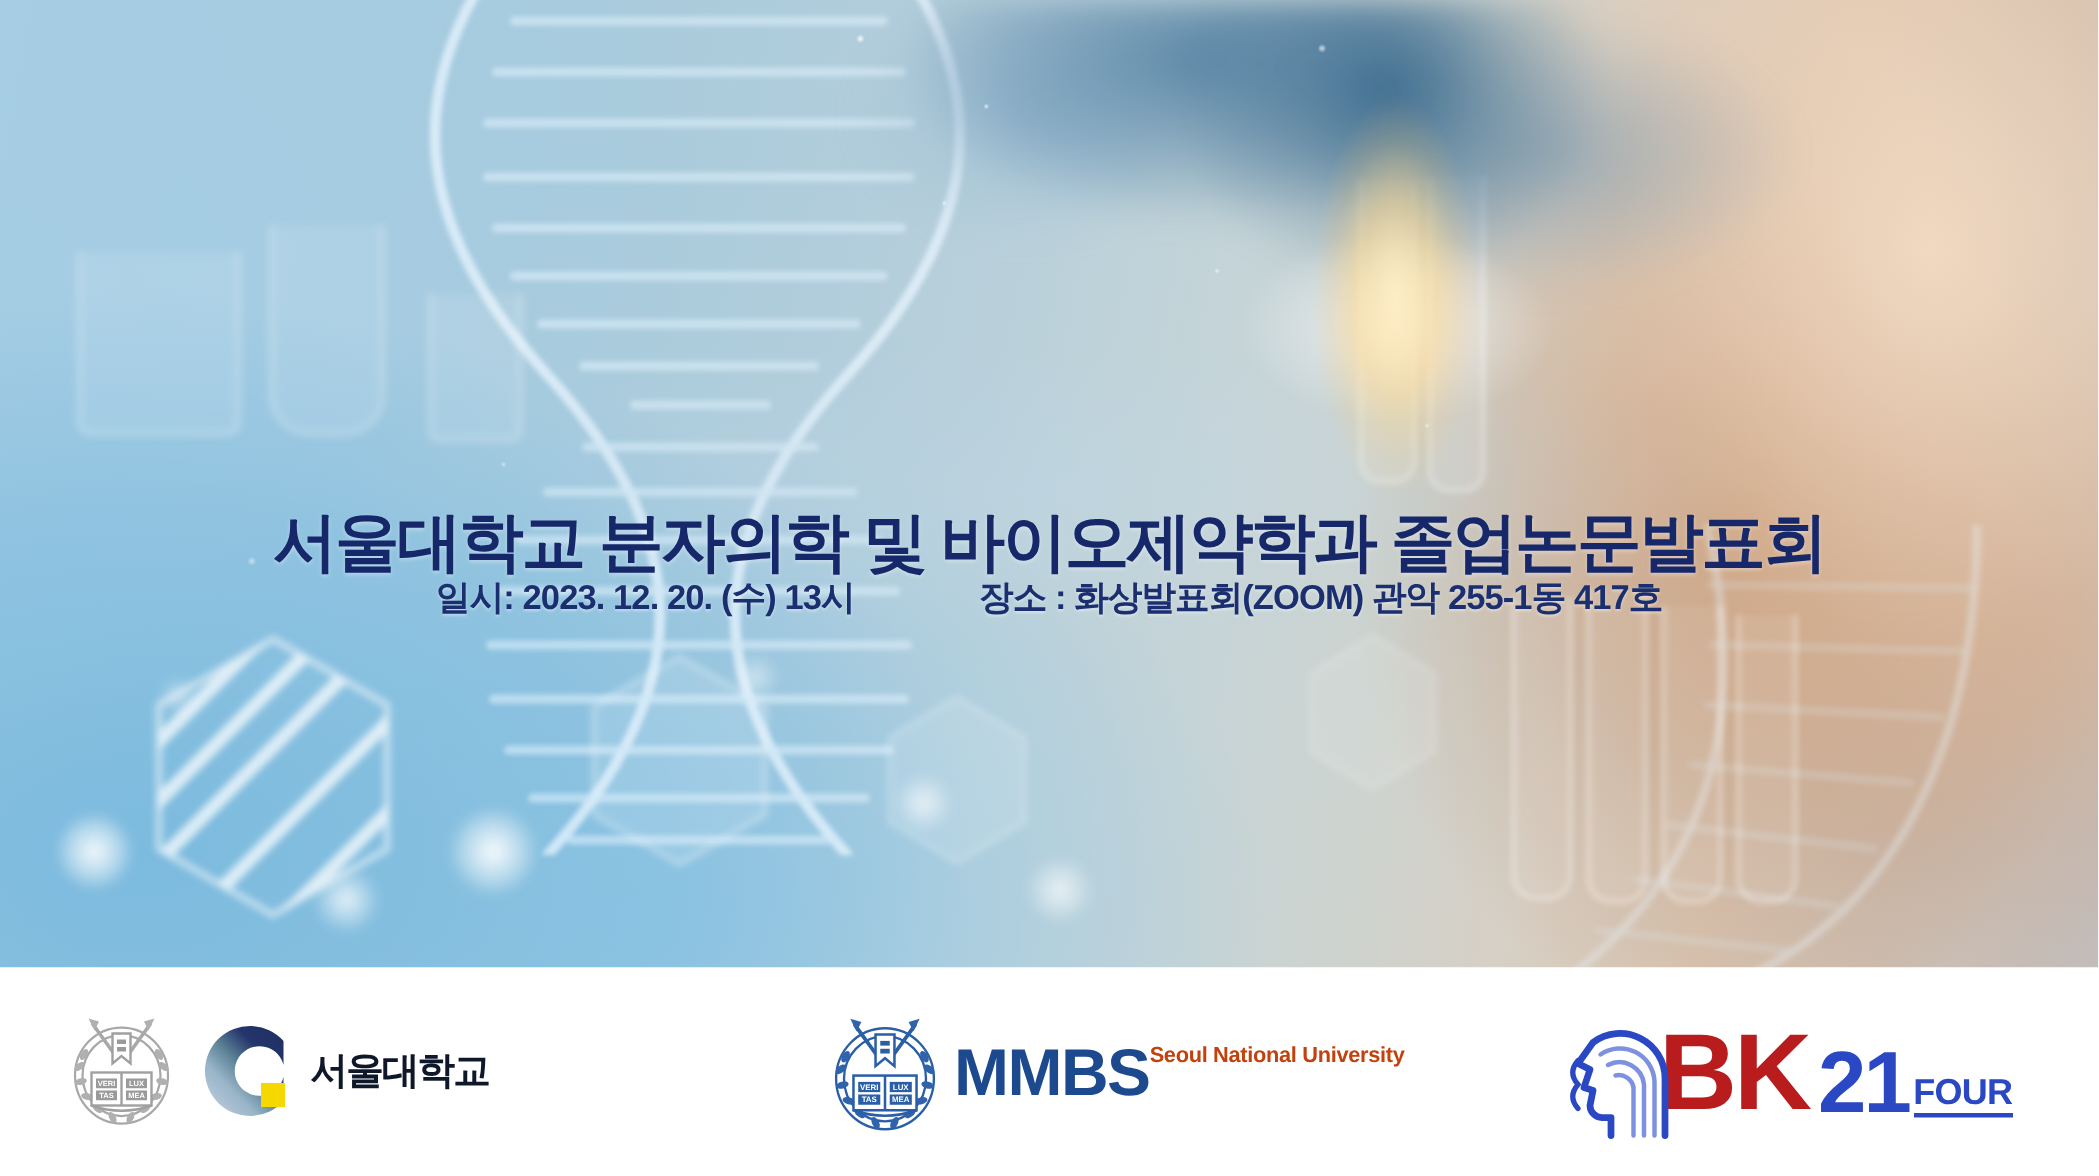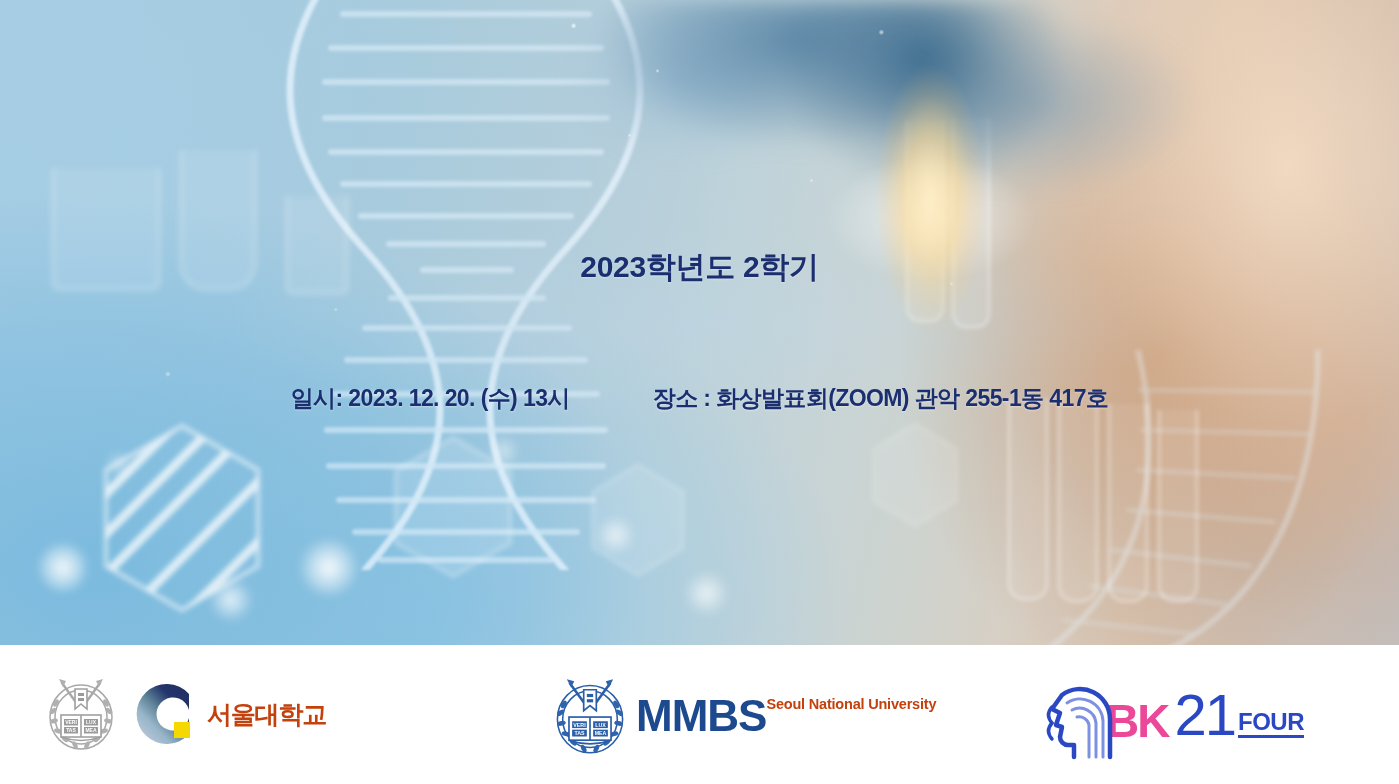--- a/index.html
+++ b/index.html
@@ -147,35 +147,35 @@
 
   
   .crest{position:relative;display:block;}
   .crest svg{display:block;}
 
   
   .logo-gscst{left:45px;top:30px;gap:10px;}
   .gscst-c{width:70px;height:72px;position:relative;}
   .gscst-text{
     display:flex;flex-direction:column;justify-content:center;gap:5px;
-    color:#c2410c;font-weight:700;font-size:25px;letter-spacing:-1.2px;line-height:1.08;
+    color:#0f172a;font-weight:700;font-size:25px;letter-spacing:-1.2px;line-height:1.08;
   }
 
   
   .logo-mmbs{left:552px;top:30px;gap:8px;}
   .mmbs-text{display:flex;flex-direction:row;line-height:1;}
   .mmbs-main{font-size:44px;font-weight:700;color:#1d4a8f;letter-spacing:-1px;}
   .mmbs-sub{font-size:14.5px;font-weight:700;color:#c2410c;letter-spacing:-.2px;margin-top:3px;}
 
   
   .logo-bk{left:1040px;top:28px;gap:0;align-items:center;}
   .bk-head{width:72px;height:84px;position:relative;margin-right:-6px;}
   .bk-type{display:flex;align-items:flex-end;line-height:1;}
-  .bk-bk{font-size:46px;font-weight:700;color:#ec4899;letter-spacing:-2px;}
-  .bk-21{font-size:58px;font-weight:400;color:#2b48c4;letter-spacing:-2px;margin-left:6px;}
+  .bk-bk{font-size:72px;font-weight:700;color:#b91c1c;letter-spacing:-2px;}
+  .bk-21{font-size:58px;font-weight:700;color:#2b48c4;letter-spacing:-2px;margin-left:6px;}
   .bk-four{
     font-size:24px;font-weight:700;color:#2b48c4;letter-spacing:-.5px;
     border-bottom:3px solid #2b48c4;padding-bottom:1px;margin-left:3px;margin-bottom:6px;
   }
 </style>
 </head>
 <body>
 
 <div class="poster">
 
@@ -286,22 +286,22 @@
       <div class="tube-r t4"></div>
     </div>
 
     <div class="bg-layer glove"></div>
     <div class="bg-layer glow-tube"></div>
     <div class="bg-layer bokeh"></div>
     <div class="bg-layer dust"></div>
     <div class="headline-scrim"></div>
 
     <div class="text-block">
-      <div class="kicker">2023학년도 2학기</div>
-
+
+      <h1 class="main-title">서울대학교 분자의학 및 바이오제약학과 졸업논문발표회</h1>
 
       <div class="meta-row">
         <span>일시: 2023. 12. 20. (수)  13시</span>
         <span>장소 :  화상발표회(ZOOM) 관악 255-1동 417호</span>
       </div>
     </div>
   </div>
 
   <div class="footer">
     <div class="logo-row">

